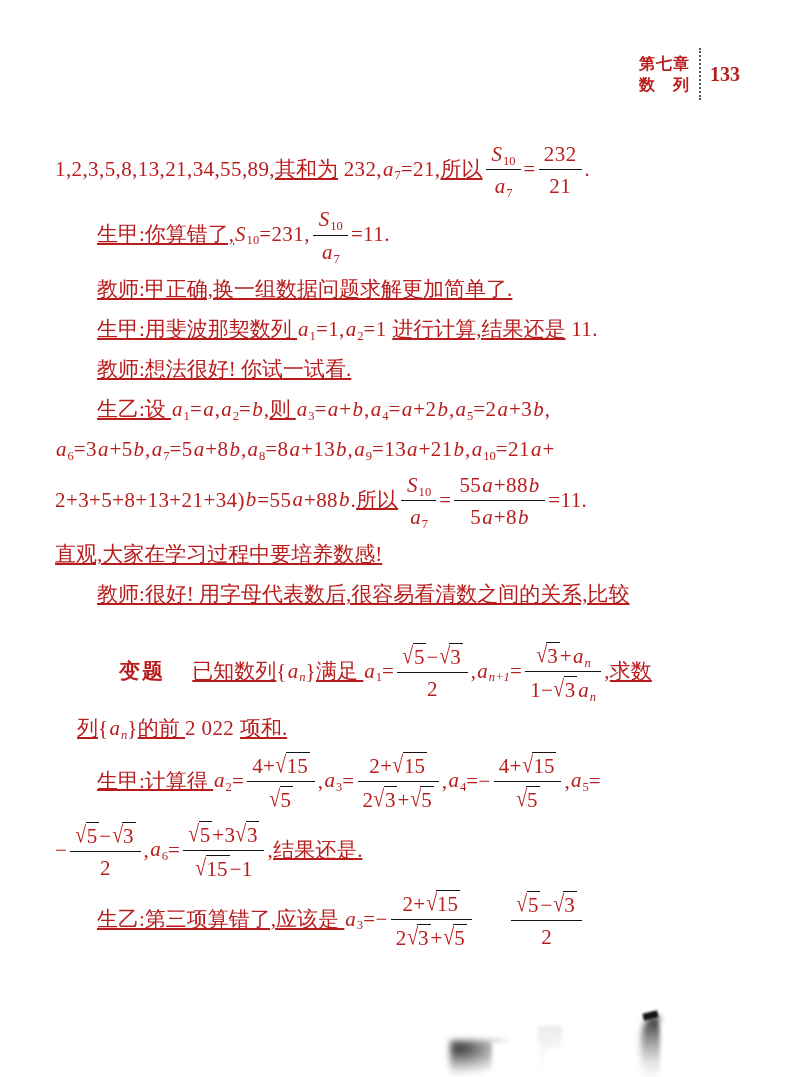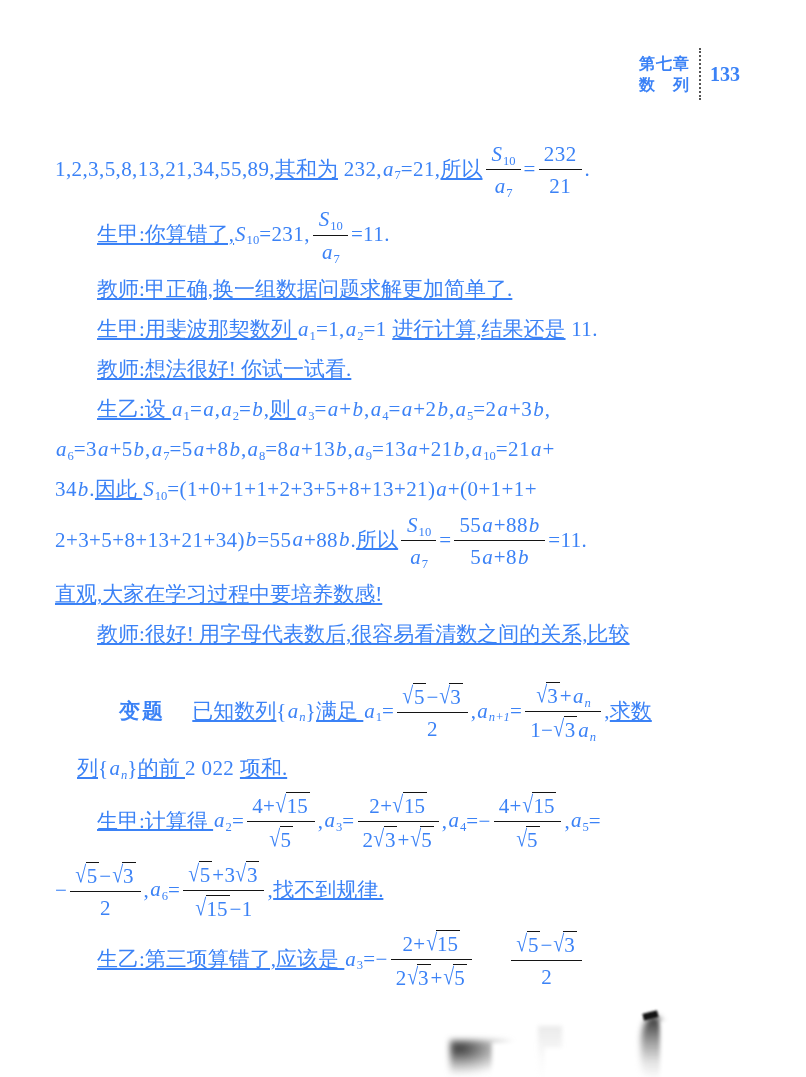--- a/index.html
+++ b/index.html
@@ -1,17 +1,17 @@
 <!DOCTYPE html>
 <html><head>
 <meta charset="utf-8">
 <style>
   html,body{margin:0;padding:0;background:#ffffff;}
   .page{position:relative;width:806px;height:1077px;background:#ffffff;overflow:hidden;
-        color:#3b82f6;font-family:"Liberation Serif","DejaVu Serif",serif;}
+        color:#b91c1c;font-family:"Liberation Serif","DejaVu Serif",serif;}
   
   .hdr{position:absolute;top:48px;right:66px;display:flex;align-items:center;}
   .hdr-t{text-align:center;font-weight:bold;font-size:16px;line-height:21px;letter-spacing:1px;padding-right:9px;}
   .hdr-div{border-left:2px dotted #555;height:52px;}
   .hdr-p{font-size:20px;font-weight:bold;padding-left:9px;font-family:Liberation Serif, serif;}
   
   .content{position:absolute;left:55px;top:138px;width:700px;font-size:21px;}
   .para{margin:0;}
   .para.gap{margin-top:24px;margin-left:22px;}
   .ln{line-height:40px;white-space:nowrap;}
@@ -77,21 +77,20 @@
       </div>
       <div class="para">
         <div class="ln ind"><span class="cn">生甲:用斐波那契数列 </span><span class="vr">a</span><sub class="sb">1</sub><span class="mt">=1,</span><span class="vr">a</span><sub class="sb">2</sub><span class="mt">=1 </span><span class="cn">进行计算,结果还是</span><span class="mt"> 11.</span></div>
       </div>
       <div class="para">
         <div class="ln ind"><span class="cn">教师:想法很好! 你试一试看.</span></div>
       </div>
       <div class="para">
         <div class="ln ind"><span class="cn">生乙:设 </span><span class="vr">a</span><sub class="sb">1</sub><span class="mt">=</span><span class="vr">a</span><span class="mt">,</span><span class="vr">a</span><sub class="sb">2</sub><span class="mt">=</span><span class="vr">b</span><span class="mt">,</span><span class="cn">则 </span><span class="vr">a</span><sub class="sb">3</sub><span class="mt">=</span><span class="vr">a</span><span class="mt">+</span><span class="vr">b</span><span class="mt">,</span><span class="vr">a</span><sub class="sb">4</sub><span class="mt">=</span><span class="vr">a</span><span class="mt">+2</span><span class="vr">b</span><span class="mt">,</span><span class="vr">a</span><sub class="sb">5</sub><span class="mt">=2</span><span class="vr">a</span><span class="mt">+3</span><span class="vr">b</span><span class="mt">,</span></div>
         <div class="ln"><span class="vr">a</span><sub class="sb">6</sub><span class="mt">=3</span><span class="vr">a</span><span class="mt">+5</span><span class="vr">b</span><span class="mt">,</span><span class="vr">a</span><sub class="sb">7</sub><span class="mt">=5</span><span class="vr">a</span><span class="mt">+8</span><span class="vr">b</span><span class="mt">,</span><span class="vr">a</span><sub class="sb">8</sub><span class="mt">=8</span><span class="vr">a</span><span class="mt">+13</span><span class="vr">b</span><span class="mt">,</span><span class="vr">a</span><sub class="sb">9</sub><span class="mt">=13</span><span class="vr">a</span><span class="mt">+21</span><span class="vr">b</span><span class="mt">,</span><span class="vr">a</span><sub class="sb">10</sub><span class="mt">=21</span><span class="vr">a</span><span class="mt">+</span></div>
-        <div class="ln"><span class="mt">34</span><span class="vr">b</span><span class="mt">.</span><span class="cn">因此 </span><span class="vr">S</span><sub class="sb">10</sub><span class="mt">=(1+0+1+1+2+3+5+8+13+21)</span><span class="vr">a</span><span class="mt">+(0+1+1+</span></div>
         <div class="ln"><span class="mt">2+3+5+8+13+21+34)</span><span class="vr">b</span><span class="mt">=55</span><span class="vr">a</span><span class="mt">+88</span><span class="vr">b</span><span class="mt">.</span><span class="cn">所以</span><span class="frac">
             <span class="fn"><span class="vr">S</span><sub class="sb">10</sub></span>
             <span class="fd"><span class="vr">a</span><sub class="sb">7</sub></span>
           </span><span class="mt">=</span><span class="frac">
             <span class="fn"><span class="mt">55</span><span class="vr">a</span><span class="mt">+88</span><span class="vr">b</span></span>
             <span class="fd"><span class="mt">5</span><span class="vr">a</span><span class="mt">+8</span><span class="vr">b</span></span>
           </span><span class="mt">=11.</span></div>
       </div>
       <div class="para">
         <div class="ln"><span class="cn">直观,大家在学习过程中要培养数感!</span></div>
@@ -117,21 +116,21 @@
           </span><span class="mt">,</span><span class="vr">a</span><sub class="sb">4</sub><span class="mt">=−</span><span class="frac">
             <span class="fn"><span class="mt">4+</span><span class="sqrt"><span class="rd">√</span><span class="bd">15</span></span></span>
             <span class="fd"><span class="sqrt"><span class="rd">√</span><span class="bd">5</span></span></span>
           </span><span class="mt">,</span><span class="vr">a</span><sub class="sb">5</sub><span class="mt">=</span></div>
         <div class="ln"><span class="mt">−</span><span class="frac">
             <span class="fn"><span class="sqrt"><span class="rd">√</span><span class="bd">5</span></span><span class="mt">−</span><span class="sqrt"><span class="rd">√</span><span class="bd">3</span></span></span>
             <span class="fd"><span class="mt">2</span></span>
           </span><span class="mt">,</span><span class="vr">a</span><sub class="sb">6</sub><span class="mt">=</span><span class="frac">
             <span class="fn"><span class="sqrt"><span class="rd">√</span><span class="bd">5</span></span><span class="mt">+3</span><span class="sqrt"><span class="rd">√</span><span class="bd">3</span></span></span>
             <span class="fd"><span class="sqrt"><span class="rd">√</span><span class="bd">15</span></span><span class="mt">−1</span></span>
-          </span><span class="mt">,</span><span class="cn">找不到规律.</span></div>
+          </span><span class="mt">,</span><span class="cn">结果还是.</span></div>
       </div>
       <div class="para">
         <div class="ln ind"><span class="cn">生乙:第三项算错了,应该是 </span><span class="vr">a</span><sub class="sb">3</sub><span class="mt">=−</span><span class="frac">
             <span class="fn"><span class="mt">2+</span><span class="sqrt"><span class="rd">√</span><span class="bd">15</span></span></span>
             <span class="fd"><span class="mt">2</span><span class="sqrt"><span class="rd">√</span><span class="bd">3</span></span><span class="mt">+</span><span class="sqrt"><span class="rd">√</span><span class="bd">5</span></span></span>
           </span><span class="spc" style="width: 1.6em;"></span><span class="frac">
             <span class="fn"><span class="sqrt"><span class="rd">√</span><span class="bd">5</span></span><span class="mt">−</span><span class="sqrt"><span class="rd">√</span><span class="bd">3</span></span></span>
             <span class="fd"><span class="mt">2</span></span>
           </span></div>
       </div>

